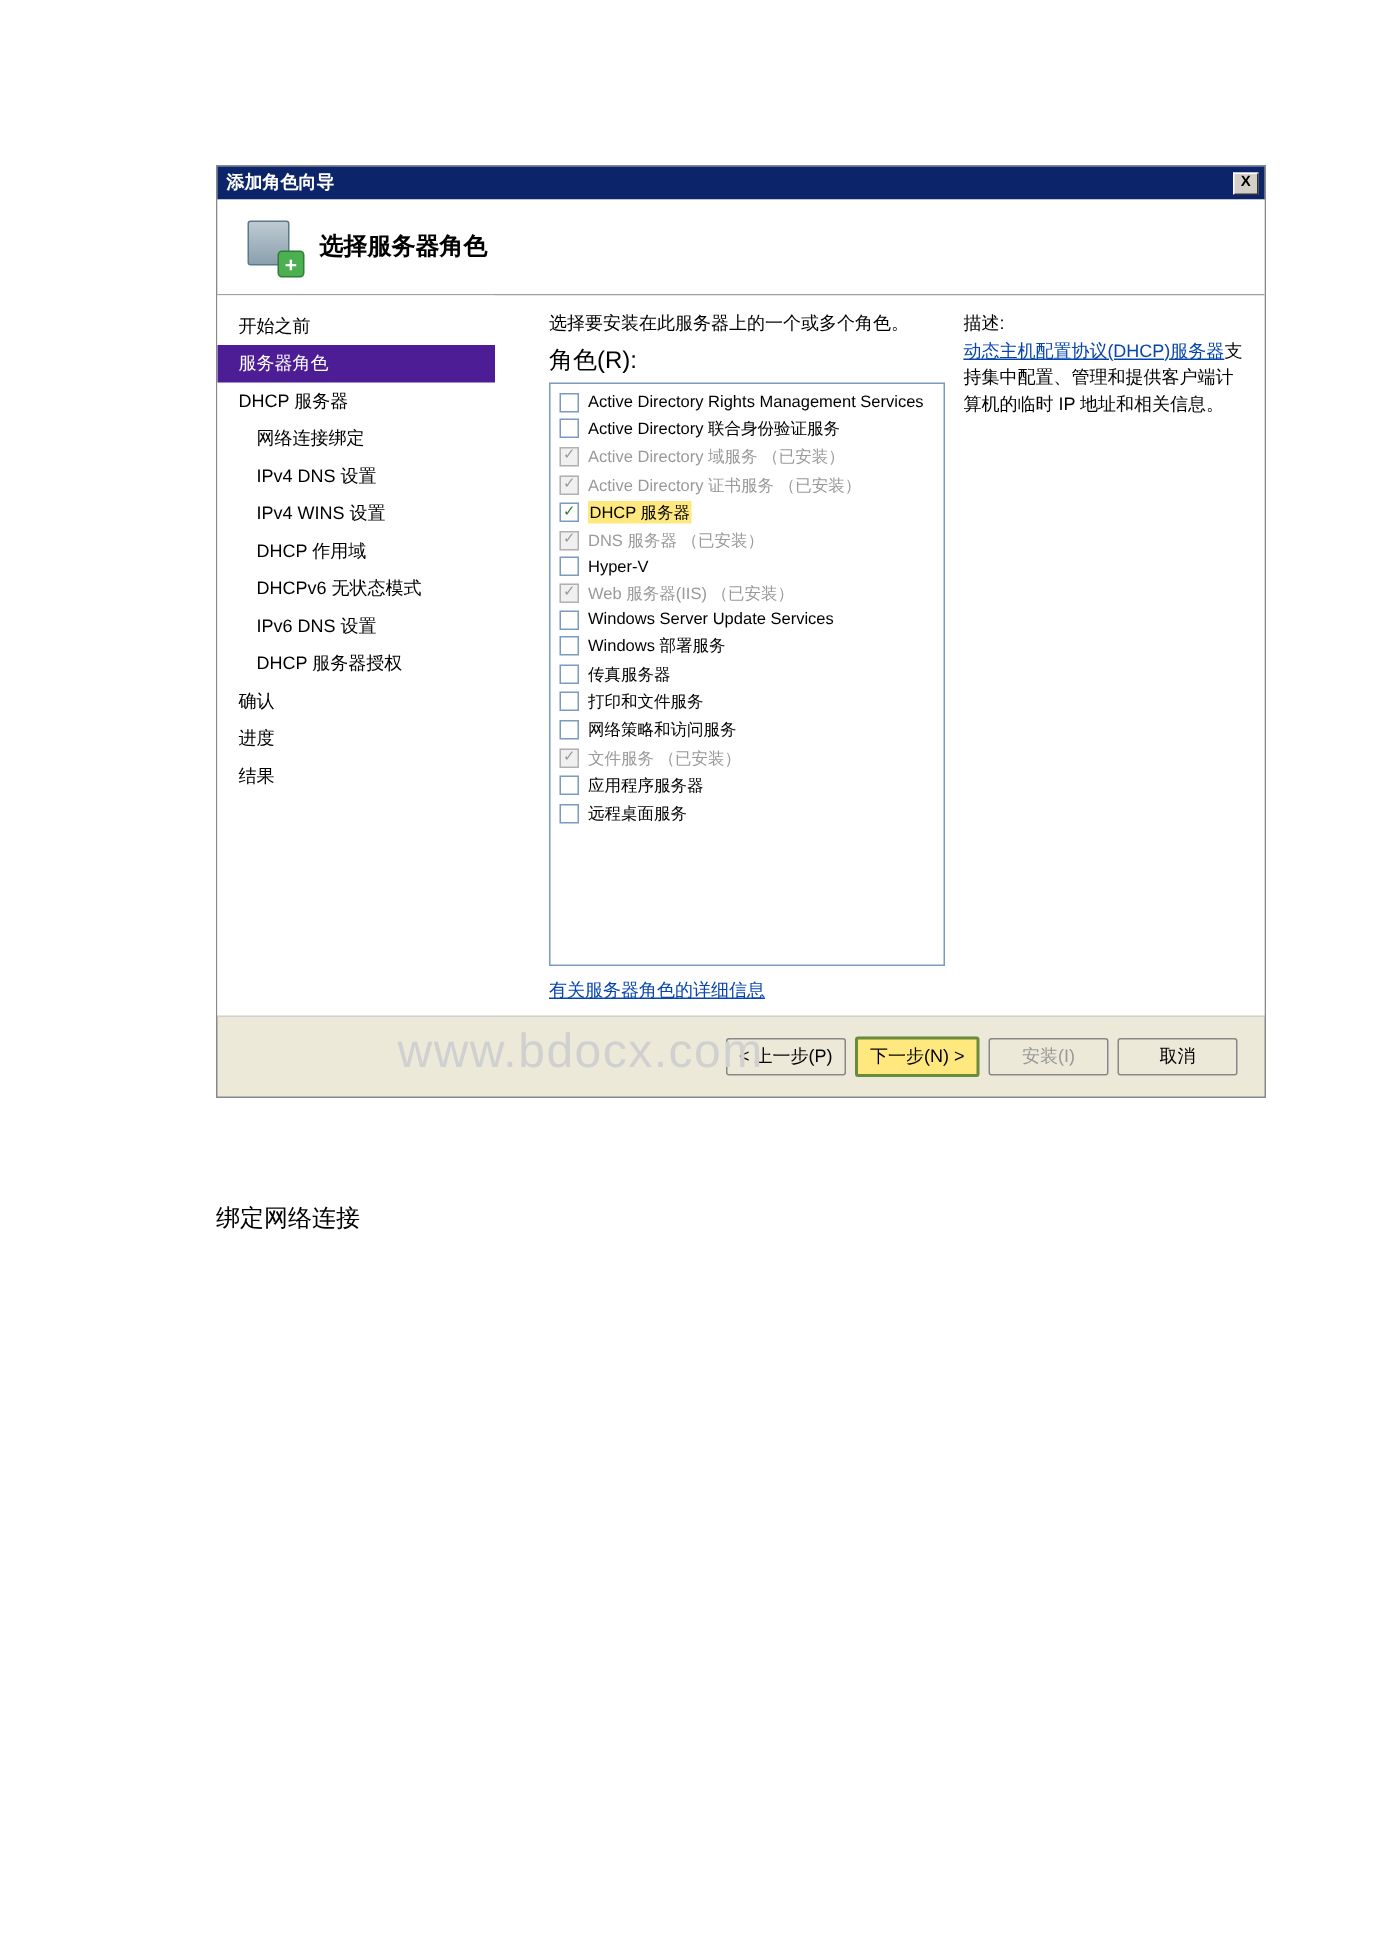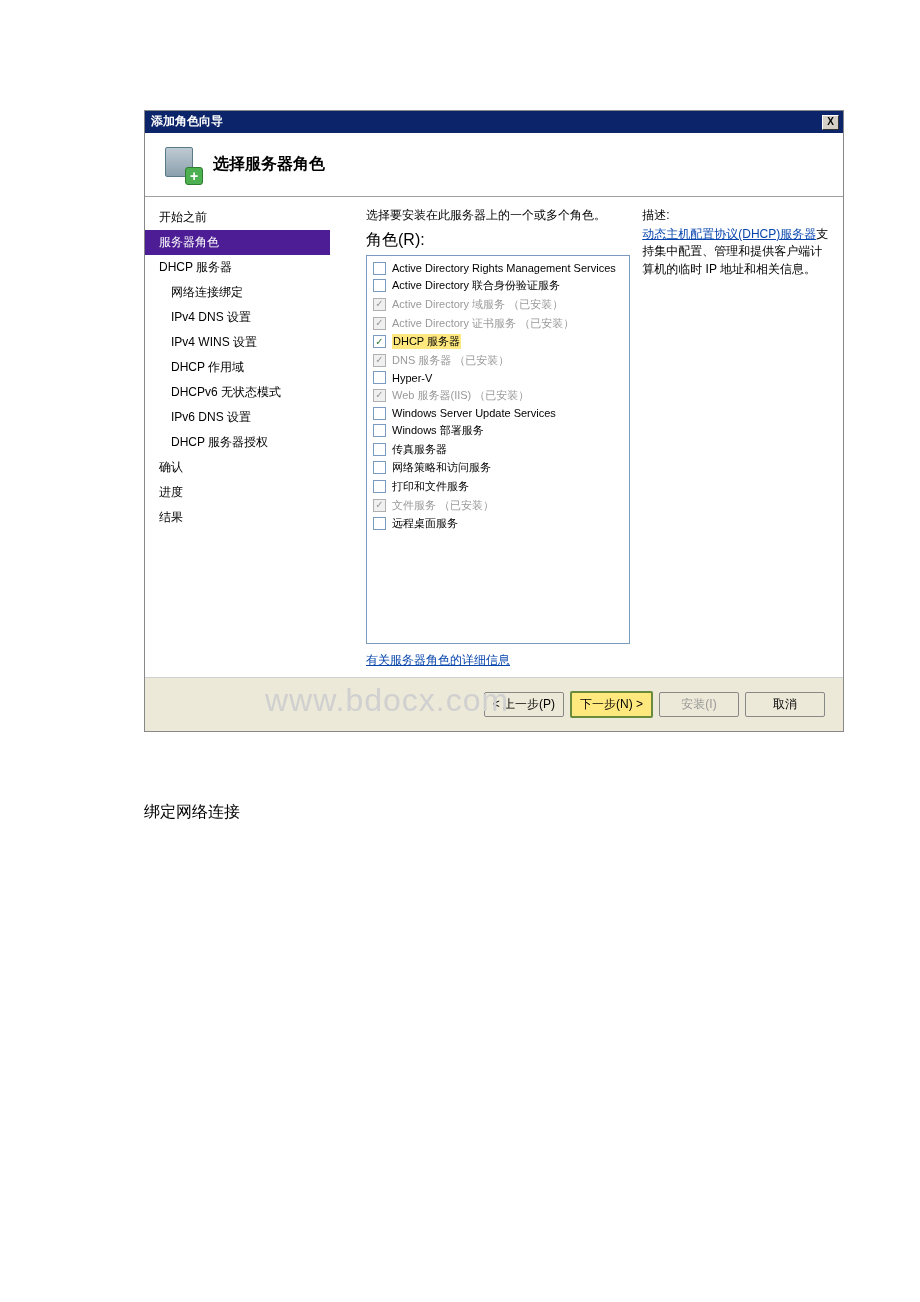--- a/index.html
+++ b/index.html
@@ -285,29 +285,33 @@
               <div class="role-item">
                 <span class="chk"></span>
                 <span class="role-label">Windows 部署服务</span>
               </div>
               <div class="role-item">
                 <span class="chk"></span>
                 <span class="role-label">传真服务器</span>
               </div>
               <div class="role-item">
                 <span class="chk"></span>
+                <span class="role-label">打印和文件服务</span>
+              </div>
+              <div class="role-item">
+                <span class="chk"></span>
                 <span class="role-label">网络策略和访问服务</span>
               </div>
               <div class="role-item">
-                <span class="chk"></span>
-                <span class="role-label">打印和文件服务</span>
-              </div>
-              <div class="role-item">
                 <span class="chk disabled">✓</span>
                 <span class="role-label disabled">文件服务 （已安装）</span>
+              </div>
+              <div class="role-item">
+                <span class="chk"></span>
+                <span class="role-label">应用程序服务器</span>
               </div>
               <div class="role-item">
                 <span class="chk"></span>
                 <span class="role-label">远程桌面服务</span>
               </div>
             </div>
           <a class="more-link">有关服务器角色的详细信息</a>
         </div>
         <div class="desc-col">
           <div class="desc-label">描述:</div>

